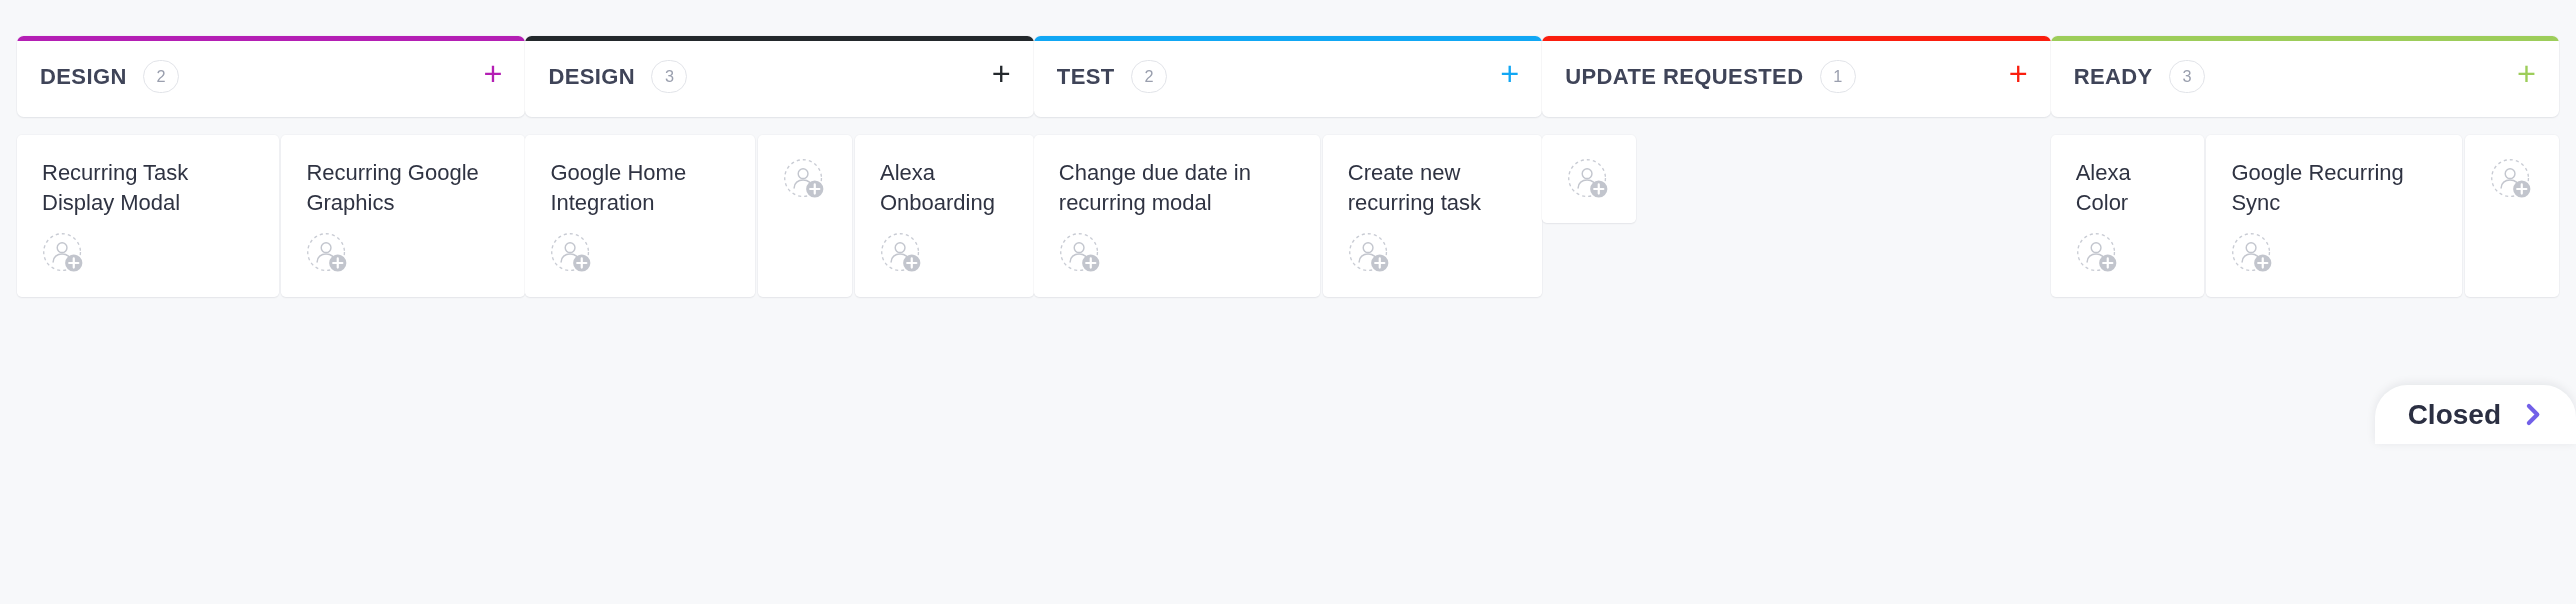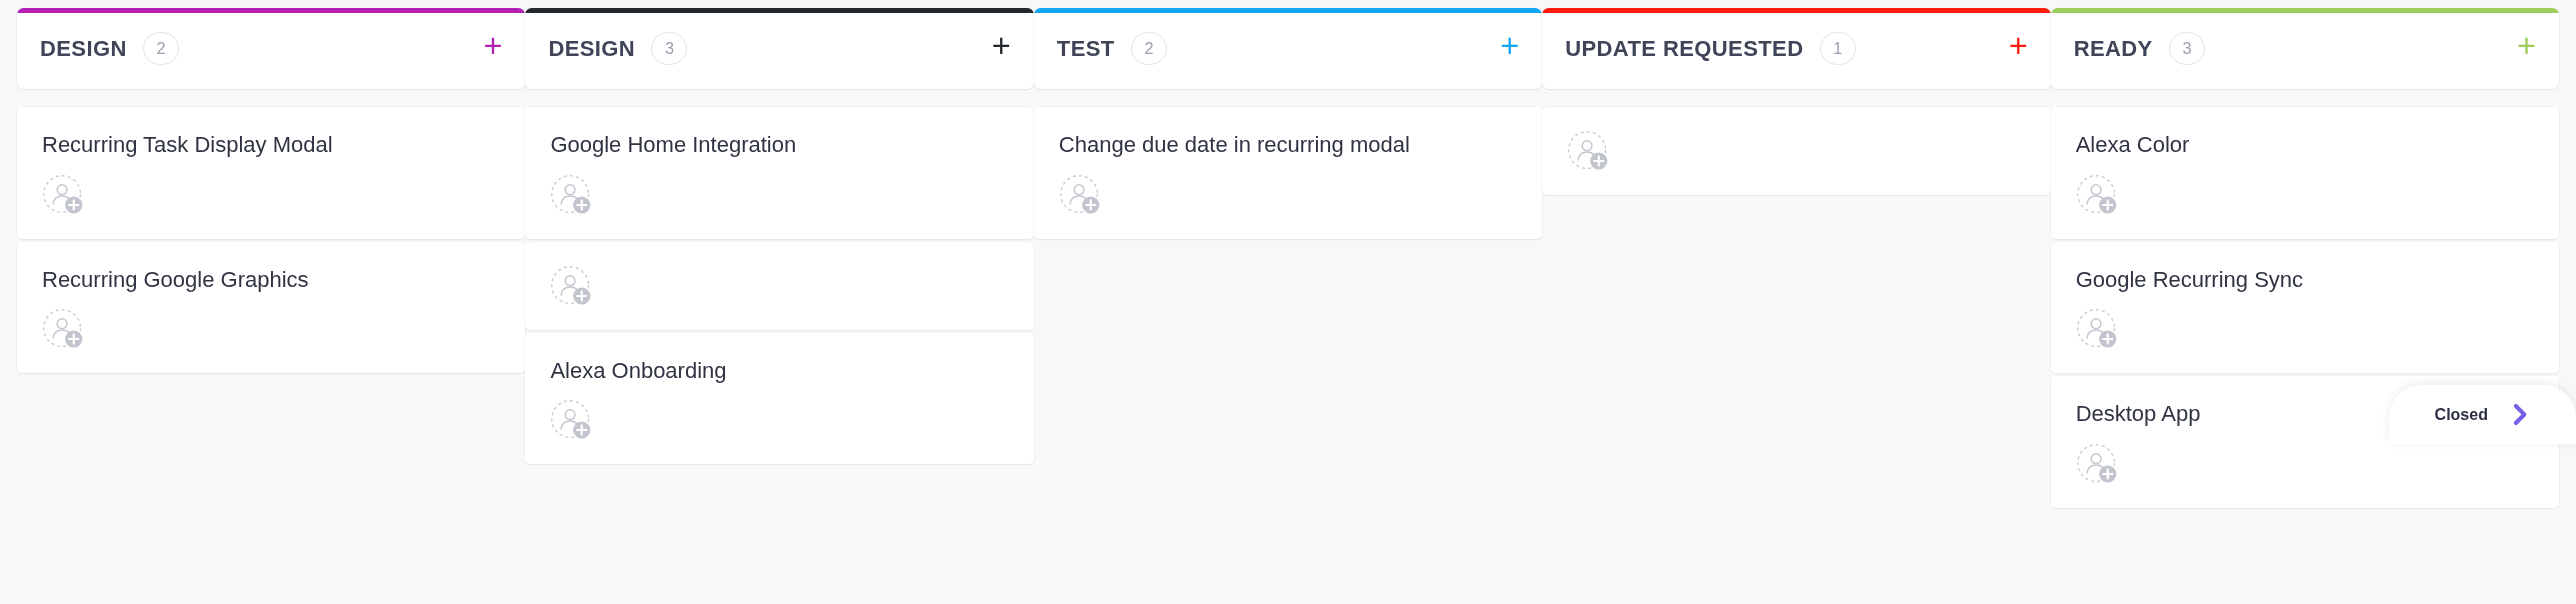--- a/index.html
+++ b/index.html
@@ -10,21 +10,21 @@
     background: #f7f8fa;
     font-family: "Liberation Sans", sans-serif;
     overflow: hidden;
   }
 
   .board {
     position: relative;
     width: 2576px;
     height: 444px;
     display: flex;
-    padding: 8px 17px 0 17px;
+    padding: 36px 17px 0 17px;
   }
 
   .column {
     flex: 1 1 0;
     min-width: 0;
     display: flex;
     flex-direction: column;
     gap: 18px;
   }
 
@@ -78,21 +78,21 @@
     line-height: 1;
     font-weight: 400;
     cursor: pointer;
     user-select: none;
     padding-bottom: 3.8px;
   }
 
   
   .card-list {
     display: flex;
-    flex-direction: column;
+    flex-direction: row;
     gap: 2.9px;
     background: transparent;
   }
 
   .card {
     background: #ffffff;
     border-radius: 4.8px;
     padding: 23px 25px 21px 25px;
     box-shadow: 0 1px 1.9px rgba(16,24,40,0.06), 0 0 0 1px rgba(16,24,40,0.02);
     display: flex;
@@ -128,21 +128,21 @@
     height: 59px;
     min-width: 187px;
     display: flex;
     align-items: center;
     justify-content: center;
     gap: 17px;
     padding: 0 29px 0 32.5px;
     box-shadow: 0 -1.9px 9.6px rgba(16,24,40,0.08);
   }
   .closed-label {
-    font-size: 16px;
+    font-size: 28px;
     font-weight: bold;
     color: #2b2f42;
     white-space: nowrap;
   }
   .chevron { display: flex; align-items: center; cursor: pointer; }
 </style>
 </head>
 <body>
 
 <div class="board">
@@ -239,20 +239,32 @@
           <div class="avatar-add">
             <svg viewBox="0 0 46 46" fill="none">
               <circle cx="21" cy="21" r="19.2" stroke="#c9ccd4" stroke-width="1.4" stroke-dasharray="3.2 3.2" fill="none"></circle>
               <circle cx="21" cy="16.4" r="5.1" stroke="#c3c6ce" stroke-width="1.5" fill="none"></circle>
               <path d="M11.6 31.4c0-5.2 4.2-8.4 9.4-8.4s9.4 3.2 9.4 8.4" stroke="#c3c6ce" stroke-width="1.5" fill="none" stroke-linecap="round"></path>
               <circle cx="33.2" cy="32.4" r="9" fill="#c2c5cd"></circle>
               <path d="M33.2 27.6v9.6M28.4 32.4h9.6" stroke="#ffffff" stroke-width="2.3" stroke-linecap="round"></path>
             </svg>
           </div>
         </div>
+        <div class="card">
+          <div class="card-title">Create new recurring task</div>
+          <div class="avatar-add">
+            <svg viewBox="0 0 46 46" fill="none">
+              <circle cx="21" cy="21" r="19.2" stroke="#c9ccd4" stroke-width="1.4" stroke-dasharray="3.2 3.2" fill="none"></circle>
+              <circle cx="21" cy="16.4" r="5.1" stroke="#c3c6ce" stroke-width="1.5" fill="none"></circle>
+              <path d="M11.6 31.4c0-5.2 4.2-8.4 9.4-8.4s9.4 3.2 9.4 8.4" stroke="#c3c6ce" stroke-width="1.5" fill="none" stroke-linecap="round"></path>
+              <circle cx="33.2" cy="32.4" r="9" fill="#c2c5cd"></circle>
+              <path d="M33.2 27.6v9.6M28.4 32.4h9.6" stroke="#ffffff" stroke-width="2.3" stroke-linecap="round"></path>
+            </svg>
+          </div>
+        </div>
       </div>
     </div>
     <div class="column">
       <div class="col-header">
         <div class="accent-bar" style="background: rgb(250, 30, 14);"></div>
         <span class="col-title">UPDATE REQUESTED</span>
         <span class="count-badge">1</span>
         <span class="add-btn" style="color: rgb(250, 30, 14);">+</span>
       </div>
       <div class="card-list">
@@ -295,21 +307,20 @@
             <svg viewBox="0 0 46 46" fill="none">
               <circle cx="21" cy="21" r="19.2" stroke="#c9ccd4" stroke-width="1.4" stroke-dasharray="3.2 3.2" fill="none"></circle>
               <circle cx="21" cy="16.4" r="5.1" stroke="#c3c6ce" stroke-width="1.5" fill="none"></circle>
               <path d="M11.6 31.4c0-5.2 4.2-8.4 9.4-8.4s9.4 3.2 9.4 8.4" stroke="#c3c6ce" stroke-width="1.5" fill="none" stroke-linecap="round"></path>
               <circle cx="33.2" cy="32.4" r="9" fill="#c2c5cd"></circle>
               <path d="M33.2 27.6v9.6M28.4 32.4h9.6" stroke="#ffffff" stroke-width="2.3" stroke-linecap="round"></path>
             </svg>
           </div>
         </div>
         <div class="card">
-          <div class="card-title">Desktop App</div>
           <div class="avatar-add">
             <svg viewBox="0 0 46 46" fill="none">
               <circle cx="21" cy="21" r="19.2" stroke="#c9ccd4" stroke-width="1.4" stroke-dasharray="3.2 3.2" fill="none"></circle>
               <circle cx="21" cy="16.4" r="5.1" stroke="#c3c6ce" stroke-width="1.5" fill="none"></circle>
               <path d="M11.6 31.4c0-5.2 4.2-8.4 9.4-8.4s9.4 3.2 9.4 8.4" stroke="#c3c6ce" stroke-width="1.5" fill="none" stroke-linecap="round"></path>
               <circle cx="33.2" cy="32.4" r="9" fill="#c2c5cd"></circle>
               <path d="M33.2 27.6v9.6M28.4 32.4h9.6" stroke="#ffffff" stroke-width="2.3" stroke-linecap="round"></path>
             </svg>
           </div>
         </div>

